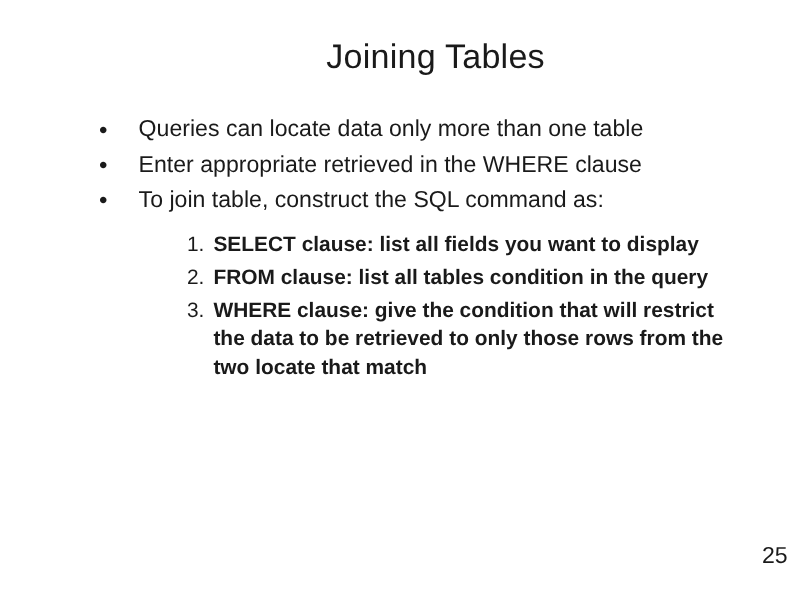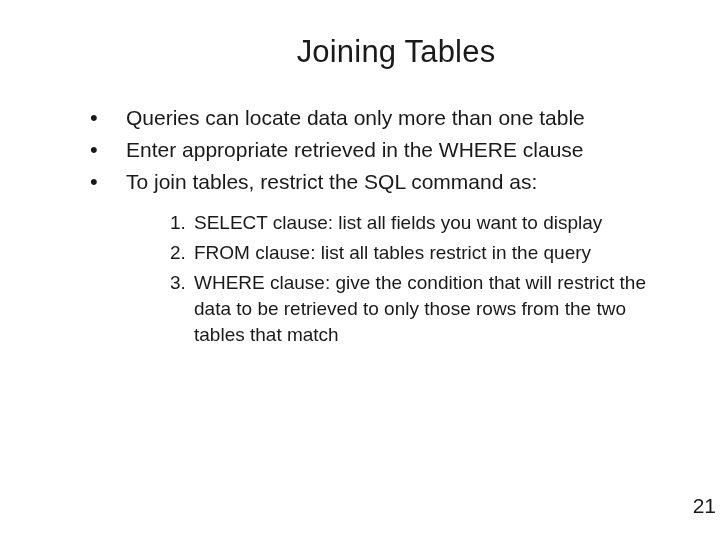--- a/index.html
+++ b/index.html
@@ -6,55 +6,55 @@
     html, body { width: 720px; height: 540px; background: #ffffff; font-family: Arial, Helvetica, sans-serif; color: #1a1a1a; }
     .slide { position: relative; width: 720px; height: 540px; padding: 30px 40px 20px 40px; margin-left: 36px; }
     .title { font-size: 31px; font-weight: 400; text-align: center; margin-top: 4px; margin-bottom: 34px; letter-spacing: 0.2px; }
     .bullets { margin-left: 14px; }
     .bullet-row { display: flex; align-items: flex-start; margin-bottom: 4px; }
     .bullet-dot { width: 36px; flex: 0 0 36px; font-size: 22px; line-height: 28px; text-align: left; }
     .bullet-text { font-size: 21px; line-height: 28px; }
     .numbered { margin-top: 14px; margin-left: 94px; margin-right: 50px; }
     .num-row { display: flex; align-items: flex-start; margin-bottom: 4px; }
     .num-label { width: 24px; flex: 0 0 24px; font-size: 19px; line-height: 26px; }
-    .num-text { font-size: 19px; line-height: 26px; }
+    .num-text { font-size: 19px; line-height: 26px; font-weight: bold; }
     .page-num { position: absolute; right: 40px; bottom: 22px; font-size: 21px; }
   </style>
 </head>
 <body>
 
 <div class="slide">
 
   <h1 class="title">Joining Tables</h1>
 
   <div class="bullets">
     <div class="bullet-row">
       <div class="bullet-dot">•</div>
       <div class="bullet-text">Queries can locate data only more than one table</div>
     </div>
     <div class="bullet-row">
       <div class="bullet-dot">•</div>
       <div class="bullet-text">Enter appropriate retrieved in the WHERE clause</div>
     </div>
     <div class="bullet-row">
       <div class="bullet-dot">•</div>
-      <div class="bullet-text">To join tables, restrict the SQL command as:</div>
+      <div class="bullet-text">To join table, construct the SQL command as:</div>
     </div>
   </div>
 
   <div class="numbered">
     <div class="num-row">
       <div class="num-label">1.</div>
       <div class="num-text">SELECT clause: list all fields you want to display</div>
     </div>
     <div class="num-row">
       <div class="num-label">2.</div>
-      <div class="num-text">FROM clause: list all tables restrict in the query</div>
+      <div class="num-text">FROM clause: list all tables condition in the query</div>
     </div>
     <div class="num-row">
       <div class="num-label">3.</div>
-      <div class="num-text">WHERE clause: give the condition that will restrict the data to be retrieved to only those rows from the two tables that match</div>
+      <div class="num-text">WHERE clause: give the condition that will restrict the data to be retrieved to only those rows from the two locate that match</div>
     </div>
   </div>
 
-  <div class="page-num">21</div>
+  <div class="page-num">25</div>
 
 </div>
 
 </body></html>

